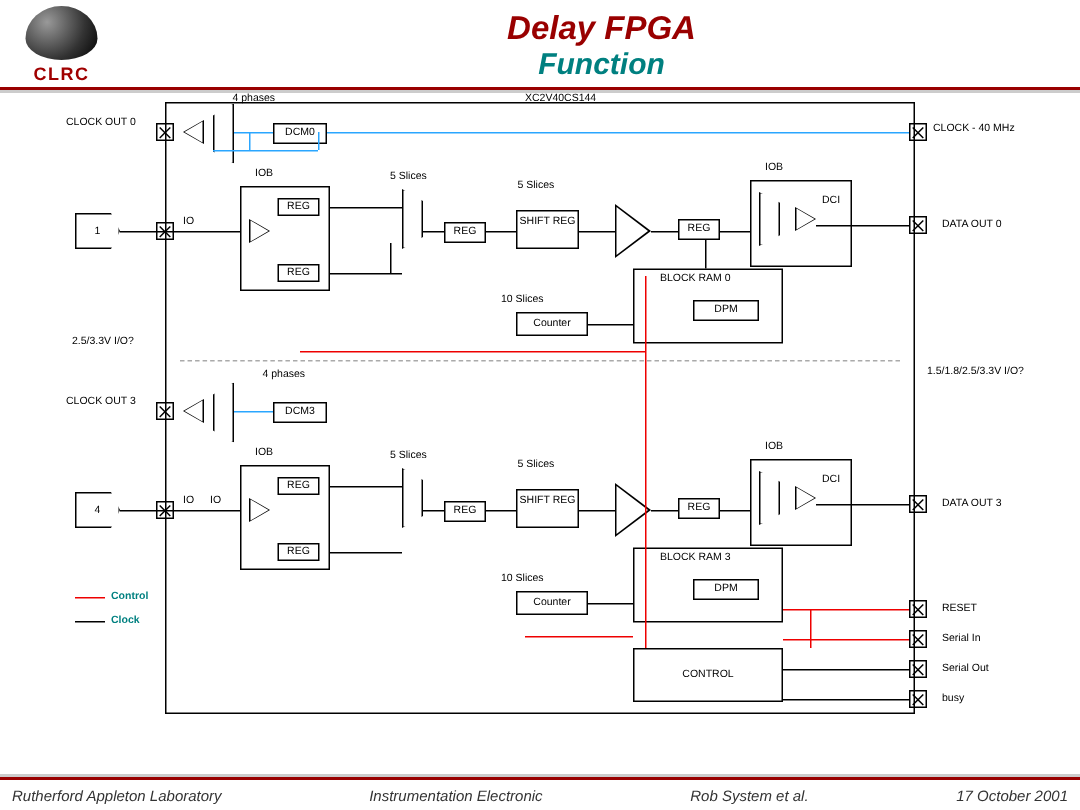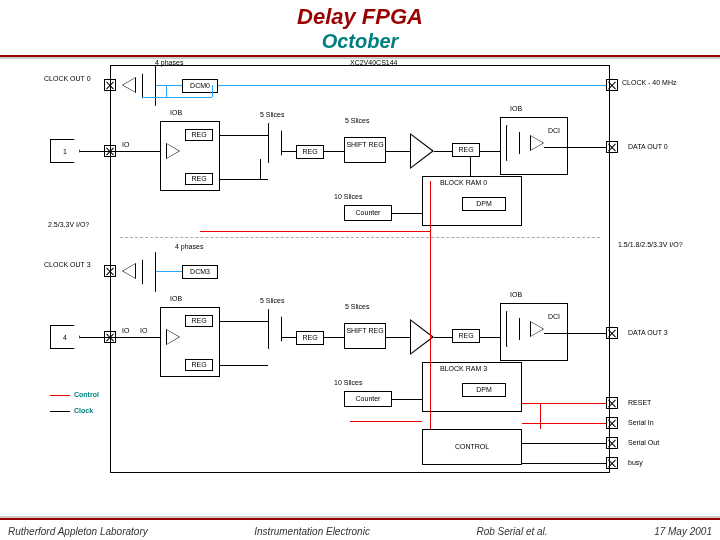--- a/index.html
+++ b/index.html
@@ -160,23 +160,27 @@
     color: #333;
     align-items: center;
     justify-content: space-between;
     padding: 2px 8px 0 8px;
   }
 </style>
 </head>
 <body>
 
 <div class="header">
+  <div class="logo-box">
+    <div class="logo-swirl"></div>
+    <div class="logo-text">CLRC</div>
+  </div>
   <div class="titles">
     <div class="title">Delay FPGA</div>
-    <div class="subtitle">October</div>
+    <div class="subtitle">Function</div>
   </div>
 </div>
 <div class="rule"></div>
 
 <div class="diagram">
 
   <div class="outer"></div>
   <span class="lbl" style="left:350px;top:-2px;">XC2V40CS144</span>
   <span class="lbl" style="left:622px;top:18px;">CLOCK - 40 MHz</span>
 
@@ -323,15 +327,15 @@
 
   <div class="red-legend" style="left:50px;top:334px;"></div>
   <span class="lbl" style="left:74px;top:330px;color:#008080;font-weight:bold;">Control</span>
   <div class="blk-legend" style="left:50px;top:350px;"></div>
   <span class="lbl" style="left:74px;top:346px;color:#008080;font-weight:bold;">Clock</span>
 </div>
 
 <div class="footer">
   <span>Rutherford Appleton Laboratory</span>
   <span>Instrumentation Electronic</span>
-  <span>Rob Serial et al.</span>
-  <span>17 May 2001</span>
+  <span>Rob System et al.</span>
+  <span>17 October 2001</span>
 </div>
 
 </body></html>

